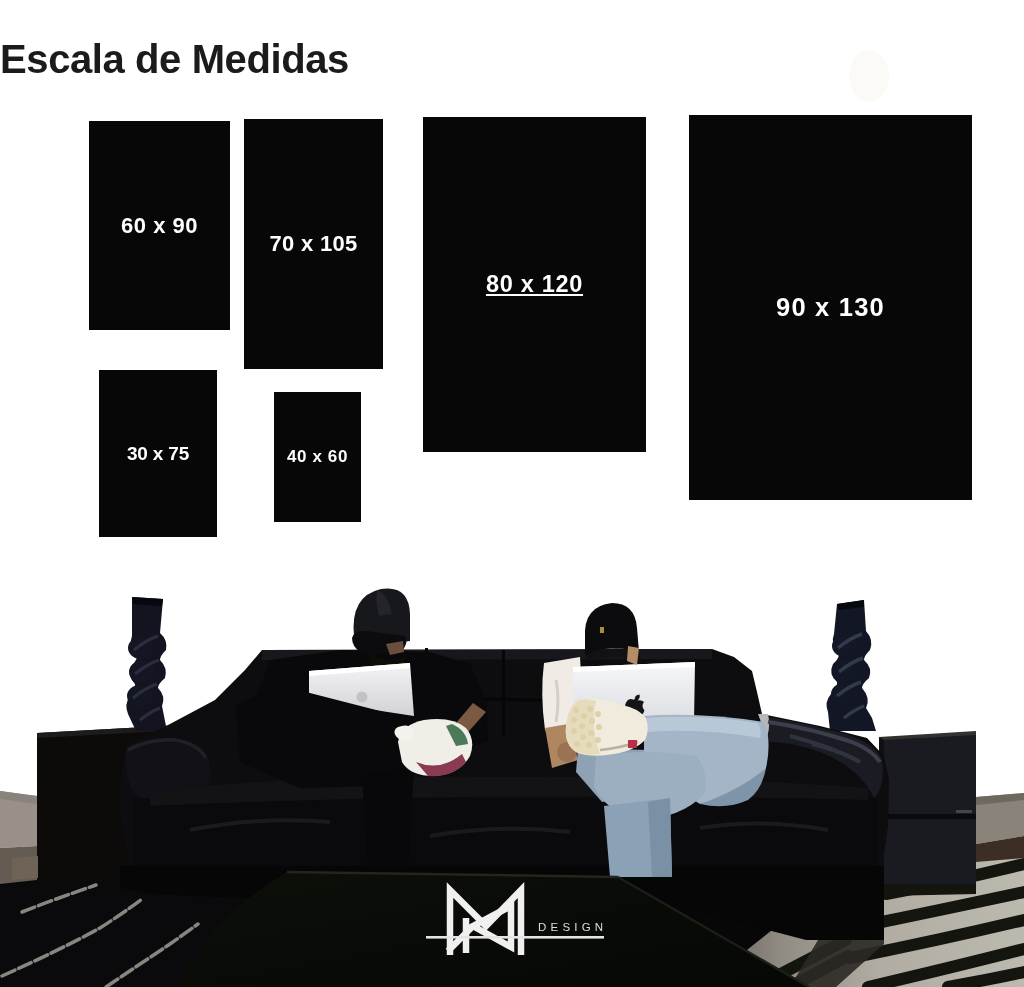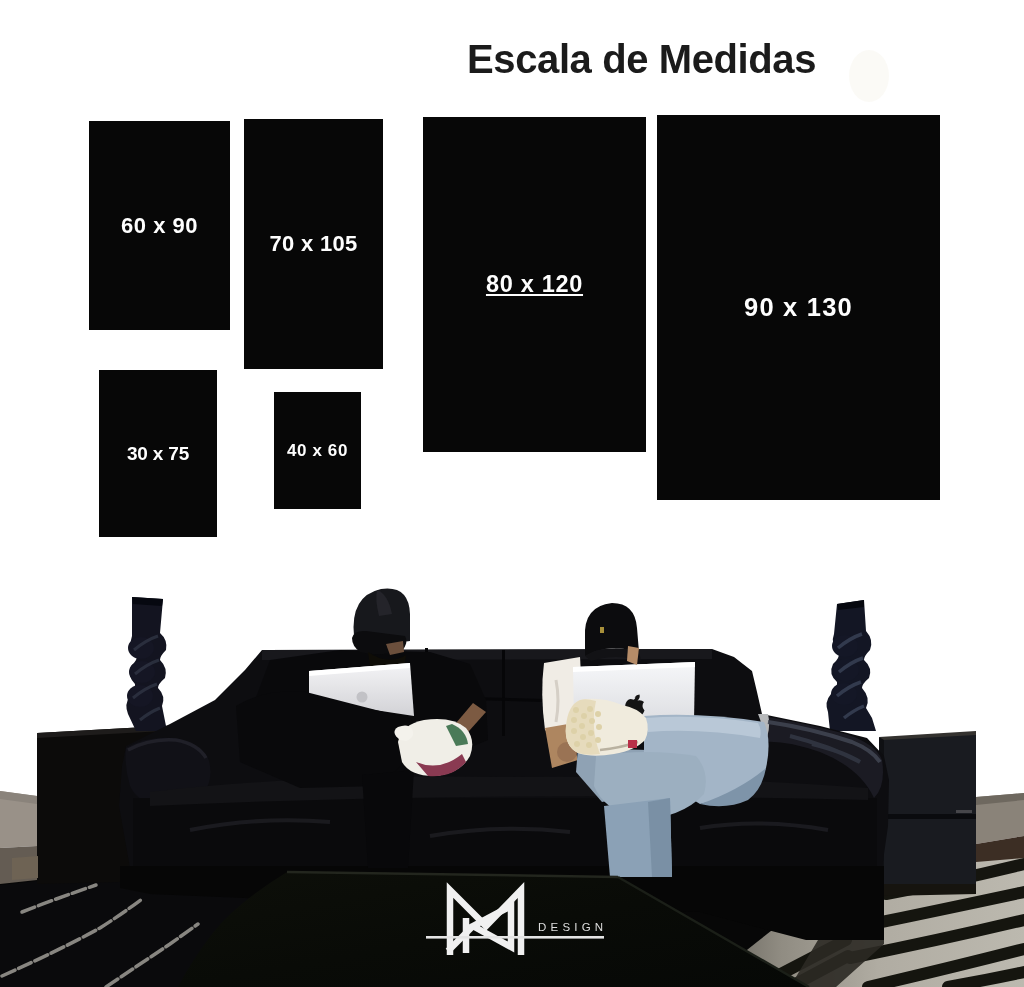--- a/index.html
+++ b/index.html
@@ -1,35 +1,35 @@
 <!DOCTYPE html>
 <html><head>
 <meta charset="utf-8">
 <style>
   html,body{margin:0;padding:0;}
   body{width:1024px;height:987px;background:#ffffff;font-family:"Liberation Sans",sans-serif;position:relative;overflow:hidden;}
-  .title{position:absolute;left:0;top:37px;width:816px;text-align:right;font-size:40px;font-weight:700;color:#1b1b1b;letter-spacing:-0.4px;}
+  .title{position:absolute;left:0;top:37px;width:816px;text-align:left;font-size:40px;font-weight:700;color:#1b1b1b;letter-spacing:-0.4px;}
   .size{position:absolute;background:#070707;color:#fefefe;display:flex;align-items:center;justify-content:center;font-weight:700;letter-spacing:1px;}
 </style>
 </head>
 <body>
 
 <div class="title">Escala de Medidas</div>
 
 <div class="size" style="left:89px;top:121px;width:141px;height:209px;font-size:22px;letter-spacing:0.5px;text-align:right;">60 x 90</div>
 
 <div class="size" style="left:244px;top:119px;width:139px;height:250px;font-size:22px;letter-spacing:0.3px;">70 x 105</div>
 
 <div class="size" style="left:423px;top:117px;width:223px;height:335px;font-size:23.5px;letter-spacing:0.7px;text-decoration:underline;">80 x 120</div>
 
-<div class="size" style="left:657px;top:115px;width:283px;height:385px;font-size:25.5px;letter-spacing:1.2px;">90 x 130</div>
+<div class="size" style="left:689px;top:115px;width:283px;height:385px;font-size:25.5px;letter-spacing:1.2px;">90 x 130</div>
 
 <div class="size" style="left:99px;top:370px;width:118px;height:167px;font-size:19px;letter-spacing:-0.2px;">30 x 75</div>
 
-<div class="size" style="left:274px;top:392px;width:87px;height:117px;font-size:17px;letter-spacing:0.6px;">40 x 60</div>
+<div class="size" style="left:274px;top:392px;width:87px;height:130px;font-size:17px;letter-spacing:0.6px;">40 x 60</div>
 
 <svg width="1024" height="987" viewBox="0 0 1024 987" style="position:absolute;left:0;top:0;">
 
   <ellipse cx="869" cy="76" rx="20" ry="26" fill="#f7f3ea" opacity="0.45"></ellipse>
   <defs>
     <linearGradient id="lapL" x1="0" y1="0" x2="0" y2="1">
       <stop offset="0" stop-color="#f4f4f6"></stop>
         <stop offset="1" stop-color="#d2d2d6"></stop>
     </linearGradient>
     <linearGradient id="lapR" x1="0" y1="0" x2="0" y2="1">

